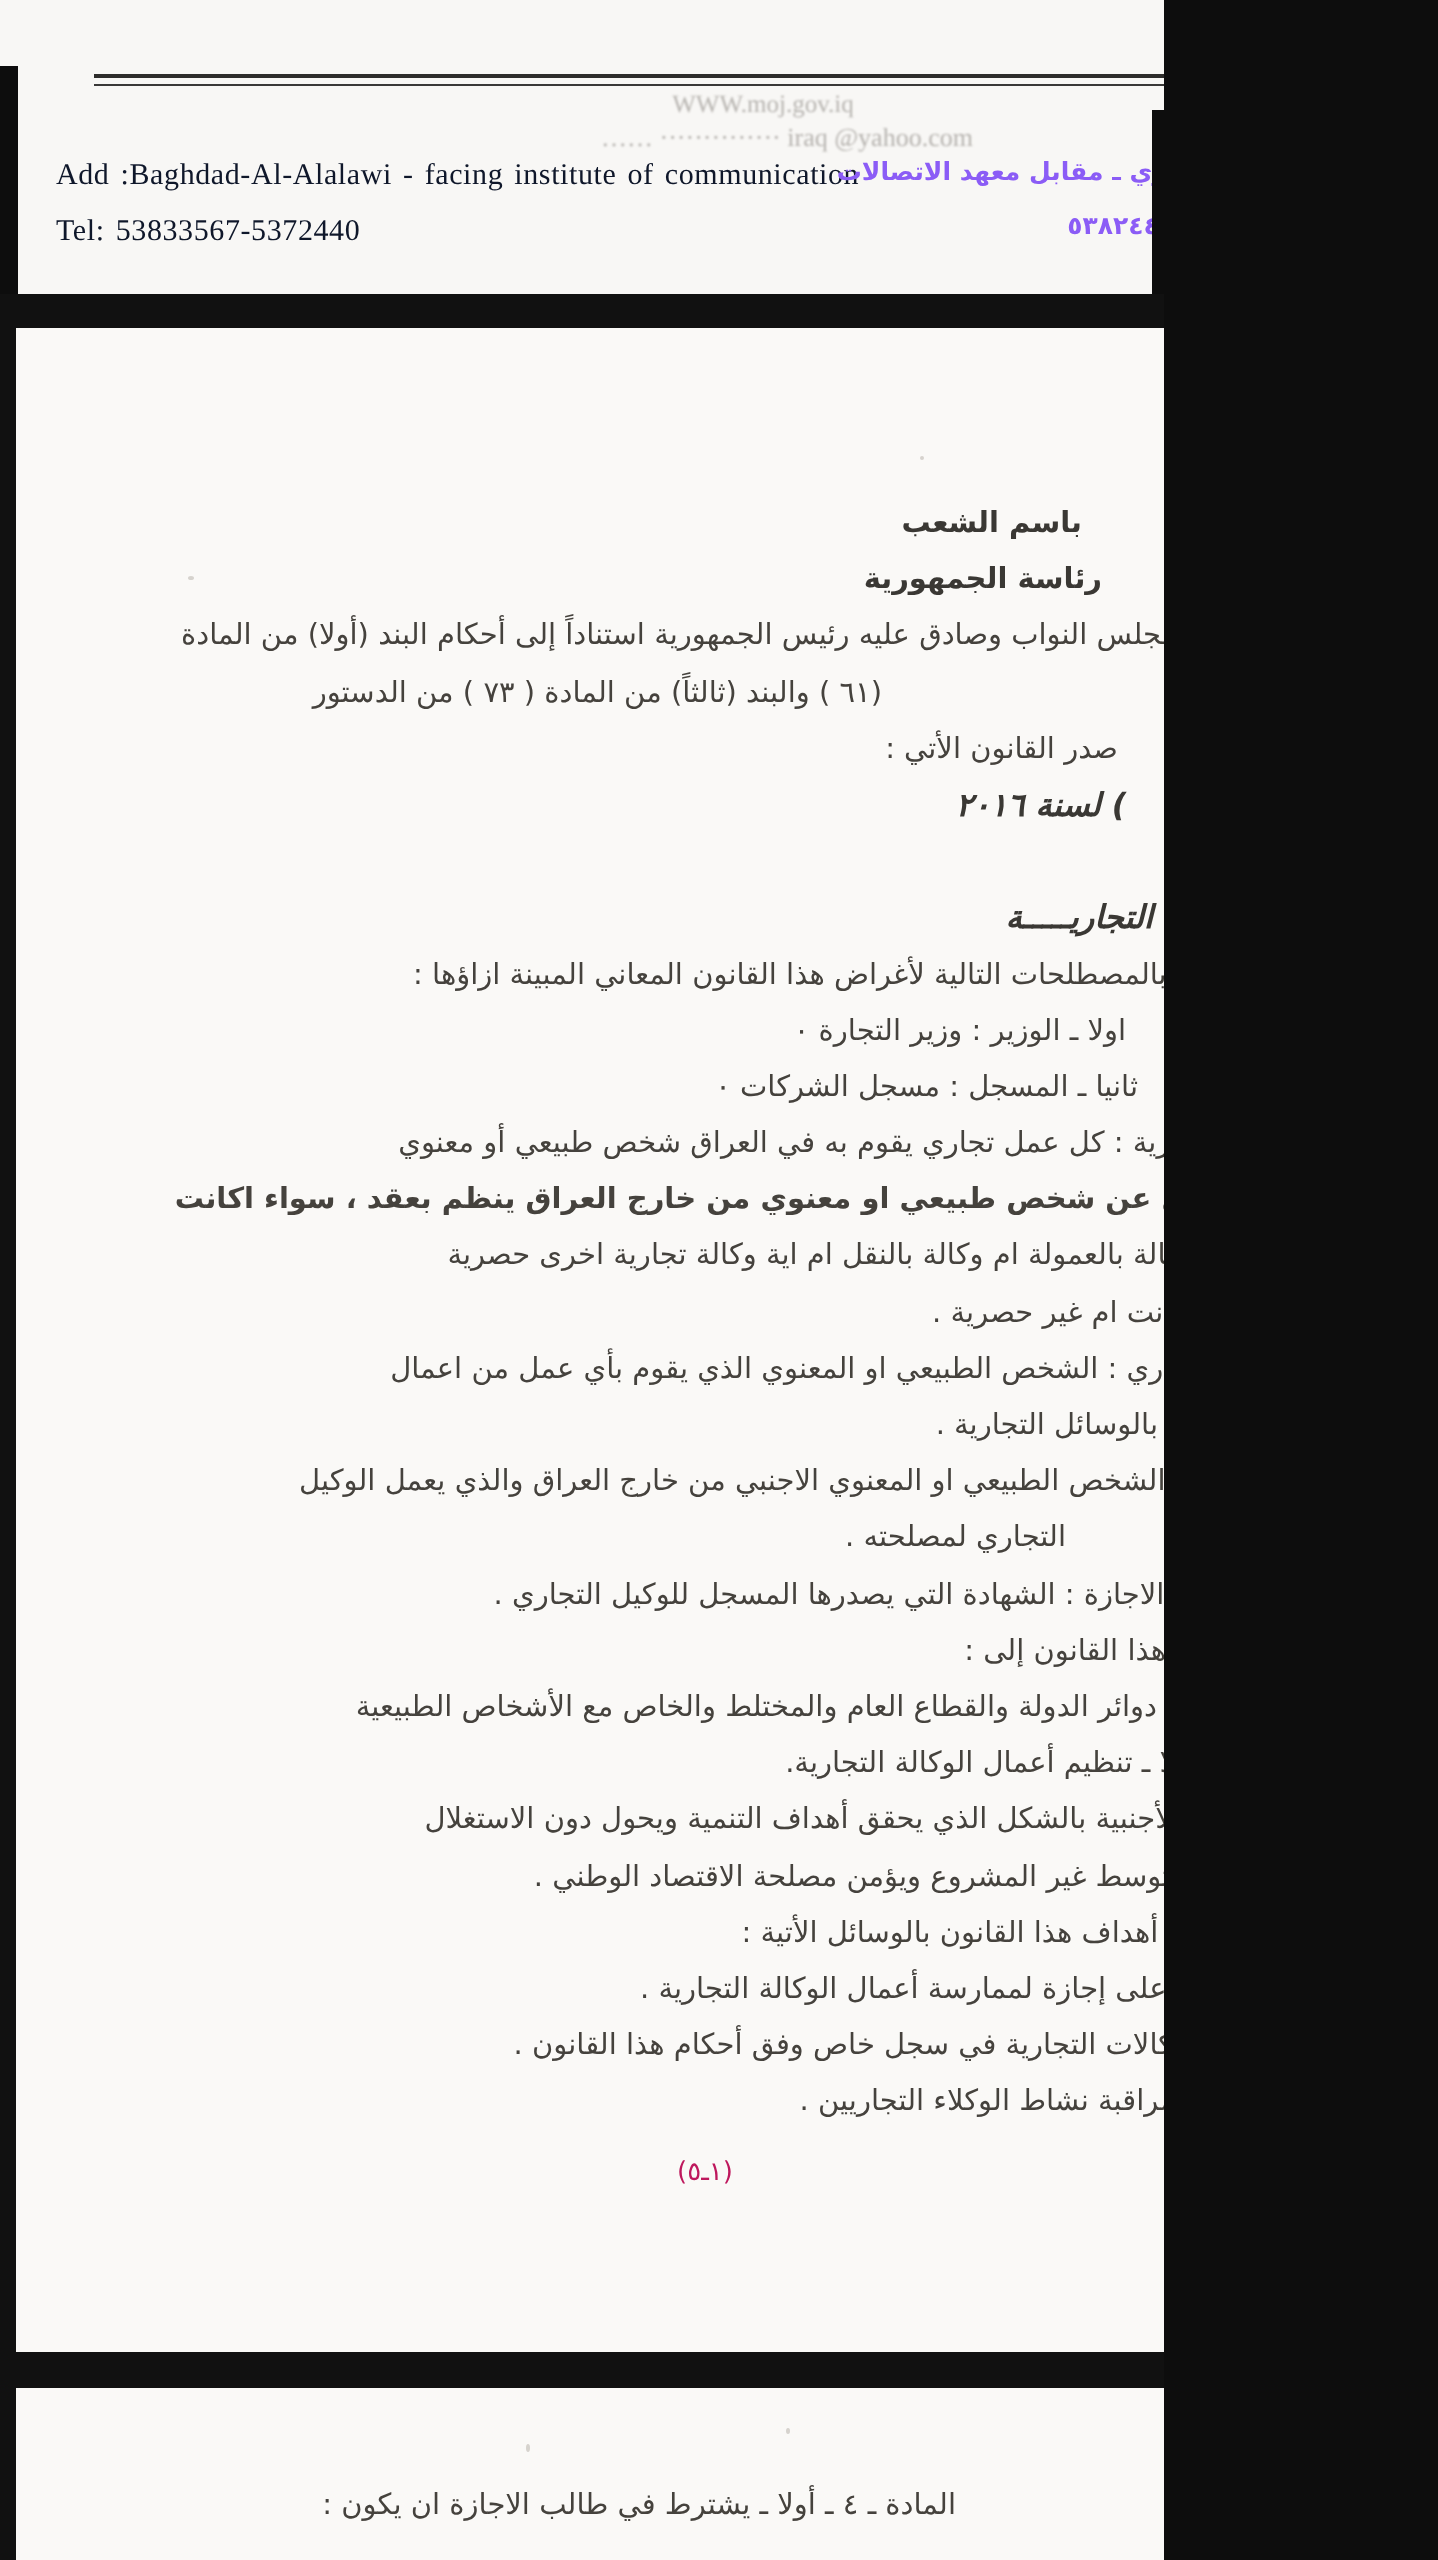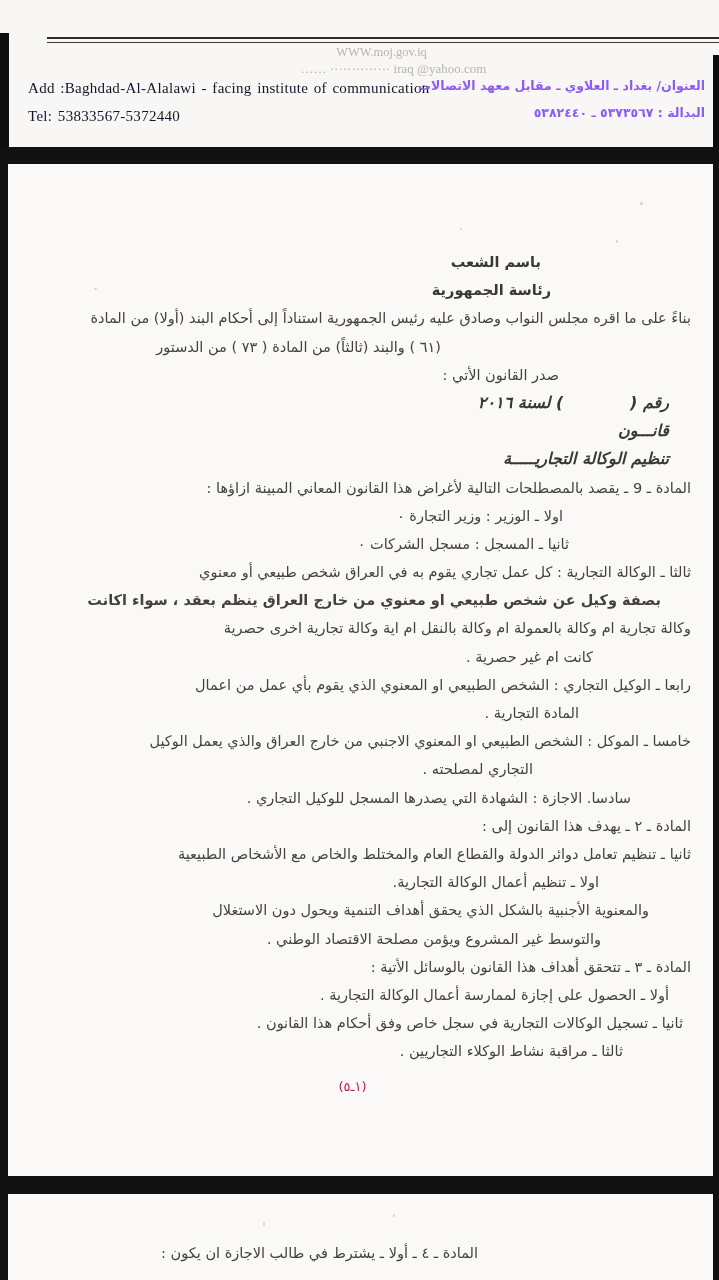--- a/index.html
+++ b/index.html
@@ -1,16 +1,16 @@
 <!DOCTYPE html>
 <html lang="ar"><head>
 <meta charset="utf-8">
 <style>
   html,body{margin:0;padding:0;background:#0d0d0d;}
-  .canvas{position:relative;width:719px;height:1280px;background:#111;overflow:hidden;
+  .canvas{position:relative;width:582px;height:1280px;background:#111;overflow:hidden;
           font-family:"DejaVu Sans",sans-serif;}
   
   .header-page{position:absolute;left:0;top:0;width:719px;height:147px;background:#f8f7f5;}
   .strip{position:absolute;background:#0d0d0d;}
   .strip-left{left:0;top:33px;width:9px;height:114px;}
   .strip-right{right:0;top:55px;width:6px;height:92px;}
   .double-rule{position:absolute;left:47px;right:0;top:37px;height:3px;
                border-top:2.5px solid #2e2d2b;border-bottom:1.5px solid #3a3938;}
   .faint{position:absolute;left:0;right:0;text-align:center;color:#b7b4b0;
          filter:blur(0.5px);font-family:"Liberation Serif",serif;}
@@ -72,21 +72,21 @@
       <div class="line c">قانـــون</div>
       <div class="line c">تنظيم الوكالة التجاريـــــة</div>
       <div class="line">المادة ـ 9 ـ  يقصد بالمصطلحات التالية لأغراض هذا القانون المعاني المبينة ازاؤها :</div>
       <div class="line" style="padding-right:128px;">اولا ـ  الوزير : وزير التجارة ٠</div>
       <div class="line" style="padding-right:122px;">ثانيا ـ المسجل : مسجل الشركات ٠</div>
       <div class="line">ثالثا ـ الوكالة التجارية : كل عمل تجاري يقوم به في العراق شخص طبيعي أو معنوي</div>
       <div class="line" style="padding-right:30px;font-weight:bold;">بصفة وكيل عن شخص طبيعي او معنوي من خارج العراق ينظم بعقد ، سواء اكانت</div>
       <div class="line">وكالة تجارية ام وكالة بالعمولة ام وكالة بالنقل ام اية وكالة تجارية اخرى حصرية</div>
       <div class="line" style="padding-right:98px;">كانت ام غير حصرية .</div>
       <div class="line">رابعا ـ  الوكيل التجاري : الشخص الطبيعي او المعنوي الذي يقوم بأي عمل من اعمال</div>
-      <div class="line" style="padding-right:112px;">المادة التجارية .</div>
+      <div class="line" style="padding-right:112px;">بالوسائل التجارية .</div>
       <div class="line">خامسا ـ الموكل : الشخص الطبيعي او المعنوي الاجنبي من خارج العراق والذي يعمل الوكيل</div>
       <div class="line" style="padding-right:158px;">التجاري لمصلحته .</div>
       <div class="line" style="padding-right:60px;">سادسا. الاجازة : الشهادة التي يصدرها المسجل للوكيل التجاري .</div>
       <div class="line">المادة ـ ٢ ـ  يهدف هذا القانون إلى :</div>
       <div class="line">ثانيا ـ  تنظيم تعامل دوائر الدولة والقطاع العام والمختلط والخاص مع الأشخاص الطبيعية</div>
       <div class="line" style="padding-right:92px;">اولا ـ  تنظيم أعمال الوكالة التجارية.</div>
       <div class="line" style="padding-right:42px;">والمعنوية الأجنبية بالشكل الذي يحقق أهداف التنمية ويحول دون الاستغلال</div>
       <div class="line" style="padding-right:90px;">والتوسط غير المشروع ويؤمن مصلحة الاقتصاد الوطني .</div>
       <div class="line">المادة ـ ٣ ـ   تتحقق أهداف هذا القانون بالوسائل الأتية :</div>
       <div class="line" style="padding-right:22px;">أولا ـ الحصول على إجازة لممارسة أعمال الوكالة التجارية .</div>

